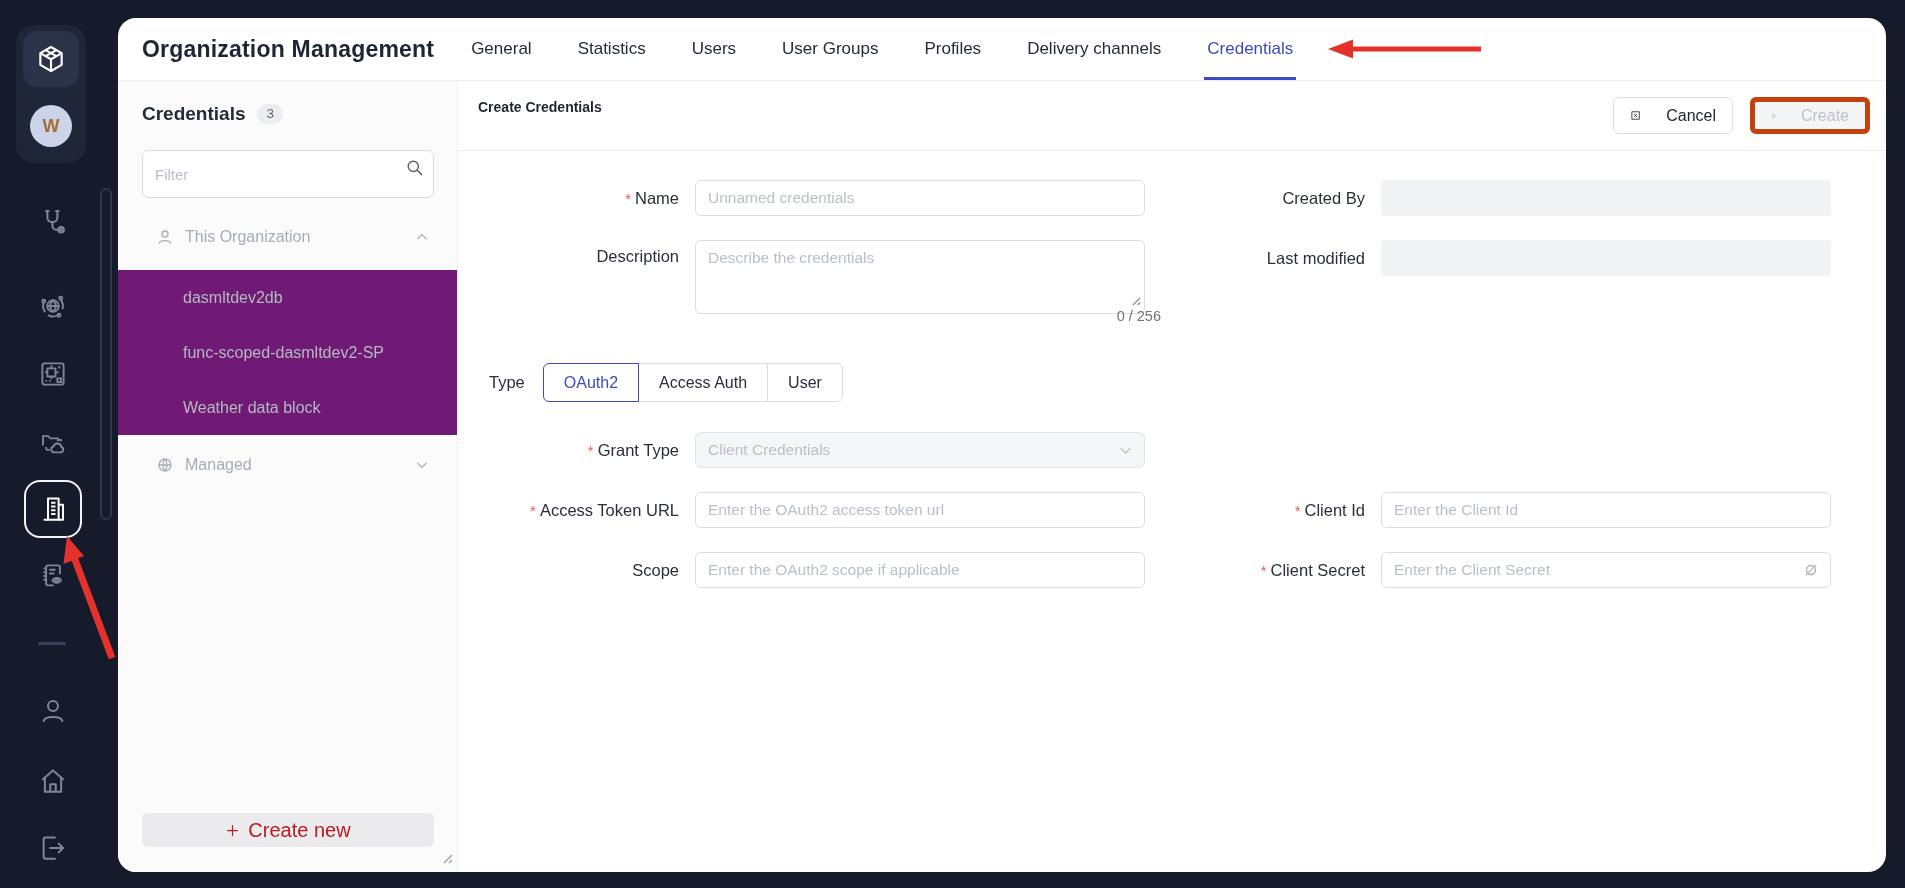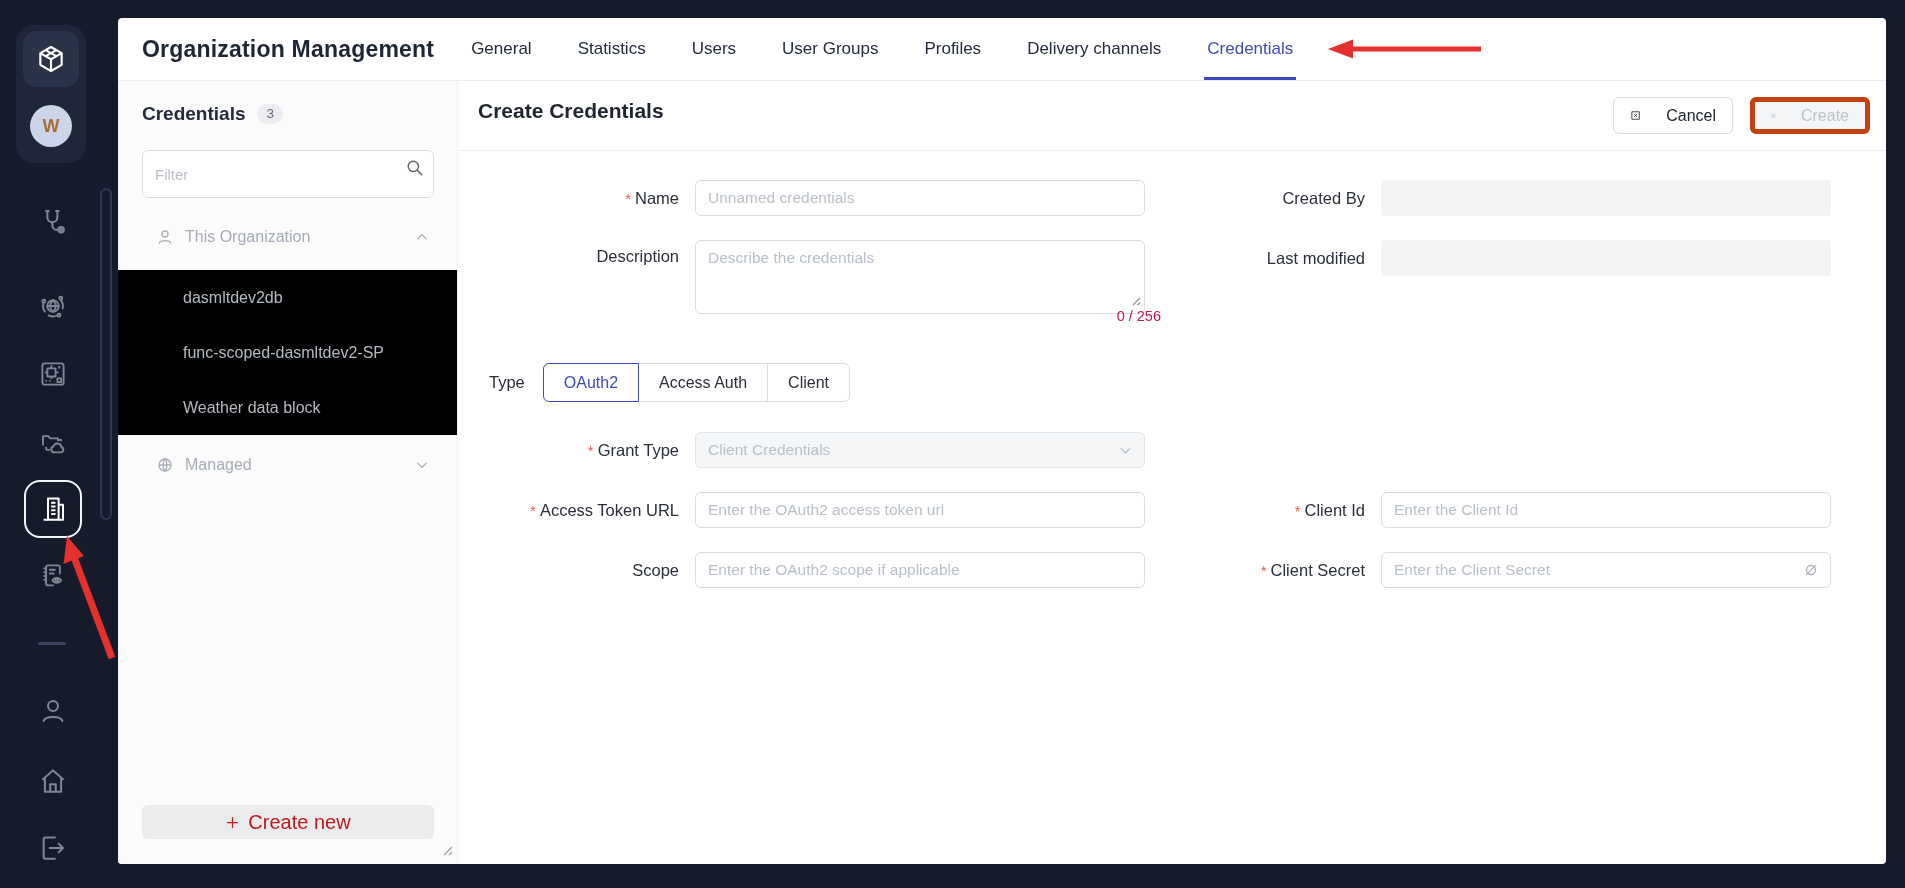--- a/index.html
+++ b/index.html
@@ -20,22 +20,22 @@
              align-items:center; justify-content:center; color:#7e8798; cursor:pointer; }
   .rail-ic.active { color:#fff; }
   .rail-ring { position:absolute; left:24px; top:480px; width:58px; height:58px;
                border:2px solid #f2f4f8; border-radius:16px; }
   .rail-divider { position:absolute; left:38px; top:642px; width:28px; height:3px;
                   background:#39425a; border-radius:2px; }
   .rail-scroll { position:absolute; right:6px; top:188px; width:12px; height:332px;
                  border:2px solid #2e384f; border-radius:7px; }
 
   
-  .card { position:relative; flex:1; margin:18px 19px 24px 0; background:#fff;
-          border-radius:4px; display:flex; flex-direction:column; overflow:hidden; }
+  .card { position:relative; flex:1; margin:18px 19px 16px 0; background:#fff;
+          border-radius:18px; display:flex; flex-direction:column; overflow:hidden; }
 
   
   .tabbar { position:relative; height:63px; flex:0 0 63px; display:flex; align-items:center;
             padding-left:24px; border-bottom:1px solid #ebedf0; }
   .app-title { font-size:23px; font-weight:bold; color:#1e2533; margin-right:14px; letter-spacing:.2px; }
   .tabs { display:flex; height:100%; }
   .tab { position:relative; display:flex; align-items:center; padding:0 23px; font-size:17px;
          color:#232b3a; cursor:pointer; }
   .tab.active { color:#3e49c0; }
   .tab.active::after { content:""; position:absolute; left:20px; right:20px; bottom:0;
@@ -54,32 +54,32 @@
            padding:3px 9px; line-height:1; }
   .filter-wrap { position:absolute; left:24px; top:69px; width:292px; height:48px; }
   .filter-wrap input { width:100%; height:100%; border:1px solid #d9dce3; border-radius:6px;
                        padding:0 34px 0 12px; font-size:15px; color:#333; background:#fff;
                        font-family:"Liberation Sans", sans-serif; }
   .filter-wrap .search-ic { position:absolute; right:10px; top:8px; color:#59606c; }
   .sec-head { position:absolute; left:0; width:100%; height:30px; display:flex; align-items:center;
               color:#a6acb6; font-size:16px; cursor:pointer; }
   .sec-head .sec-ic { margin-left:38px; margin-right:11px; display:flex; color:#a9afb9; }
   .sec-head .chev { position:absolute; right:28px; color:#a9afb9; display:flex; }
-  .items { position:absolute; left:0; top:189px; width:100%; background:#000000; }
+  .items { position:absolute; left:0; top:189px; width:100%; background:#701a75; }
   .item { height:55px; display:flex; align-items:center; padding-left:65px; font-size:16px;
           color:#b4bac2; cursor:pointer; }
   .create-new { position:absolute; left:24px; bottom:25px; width:292px; height:34px;
                 background:#ebebee; border:none; border-radius:6px; color:#b91c1c; font-size:20px;
                 display:flex; align-items:center; justify-content:center; gap:8px;
                 font-family:"Liberation Sans", sans-serif; cursor:pointer; }
   .panel-grip { position:absolute; right:4px; bottom:4px; color:#9aa0ab; }
 
   
   .content { position:relative; flex:1; }
-  .content-title { position:absolute; left:20px; top:18px; font-size:21px; font-weight:bold; color:#1f242e; }
+  .content-title { position:absolute; left:20px; top:18px; font-size:14px; font-weight:bold; color:#1f242e; }
   .head-actions { position:absolute; top:16px; left:1155px; display:flex; gap:17px; }
   .btn { height:37px; display:flex; align-items:center; gap:25px; border-radius:6px;
          font-size:16px; padding:0 16px; font-family:"Liberation Sans", sans-serif; cursor:pointer; }
   .btn-cancel { background:#fff; border:1px solid #d9dce3; color:#20262f; width:120px; justify-content:center; }
   .btn-create { background:#f4f5f7; border:5px solid #c2410c; color:#bcc2cb; width:120px; justify-content:center; }
   .content-divider { position:absolute; left:0; top:69px; width:100%; height:1px; background:#ebedf0; }
 
   .frow { position:absolute; display:flex; align-items:center; }
   .flabel { width:237px; text-align:right; font-size:16.5px; color:#2a2f3a; padding-right:16px;
             white-space:nowrap; }
@@ -87,21 +87,21 @@
   .req::before { content:"*"; color:#ee5a52; margin-right:4px; font-size:15px; }
   .inp { width:450px; height:36px; border:1px solid #d9dce3; border-radius:6px; padding:0 12px;
          font-size:15.5px; color:#333; background:#fff; font-family:"Liberation Sans", sans-serif; }
   input::placeholder, textarea::placeholder { color:#b9bfc9; opacity:1; }
   .ta-wrap { position:relative; width:450px; height:74px; }
   .ta-wrap textarea { width:100%; height:100%; border:1px solid #d9dce3; border-radius:6px;
                       padding:8px 12px; font-size:15.5px; color:#333; resize:none;
                       font-family:"Liberation Sans", sans-serif; }
   .ta-grip { position:absolute; right:4px; bottom:4px; color:#8b919b; pointer-events:none; }
   .counter { position:absolute; left:253px; top:227px; width:450px; text-align:right;
-             font-size:14.5px; color:#be185d; }
+             font-size:14.5px; color:#737373; }
   .ro-field { width:450px; height:36px; background:#f2f3f5; border-radius:4px; }
 
   .type-group { display:inline-flex; }
   .type-btn { height:39px; padding:0 20px; background:#fff; border:1px solid #d9dce3;
               font-size:16px; color:#2a2f3a; margin-left:-1px; cursor:pointer;
               font-family:"Liberation Sans", sans-serif; }
   .type-btn:first-child { border-radius:6px 0 0 6px; margin-left:0; }
   .type-btn:last-child { border-radius:0 6px 6px 0; }
   .type-btn.selected { color:#3e49c0; border-color:#3e49c0; position:relative; z-index:1; }
 
@@ -348,21 +348,21 @@
         <div class="frow" style="left:686px; top:159px;">
           <label class="flabel">Last modified</label>
           <div class="ro-field"></div>
         </div>
 
         <div class="frow" style="left:31px; top:282px;">
           <span style="font-size:16.5px; color:#2a2f3a; margin-right:18px;">Type</span>
           <div class="type-group">
             <button class="type-btn selected">OAuth2</button>
             <button class="type-btn">Access Auth</button>
-            <button class="type-btn">Client</button>
+            <button class="type-btn">User</button>
           </div>
         </div>
 
         <div class="frow" style="left:0; top:351px;">
           <label class="flabel"><span class="req"></span><span>Grant Type</span></label>
           <div class="sel">
             <span>Client Credentials</span>
             <span class="chev">
               <svg width="15" height="15" viewBox="0 0 24 24" fill="none" stroke="currentColor" stroke-width="1.8" stroke-linecap="round">
                   <path d="M5 9l7 7 7-7"></path>

